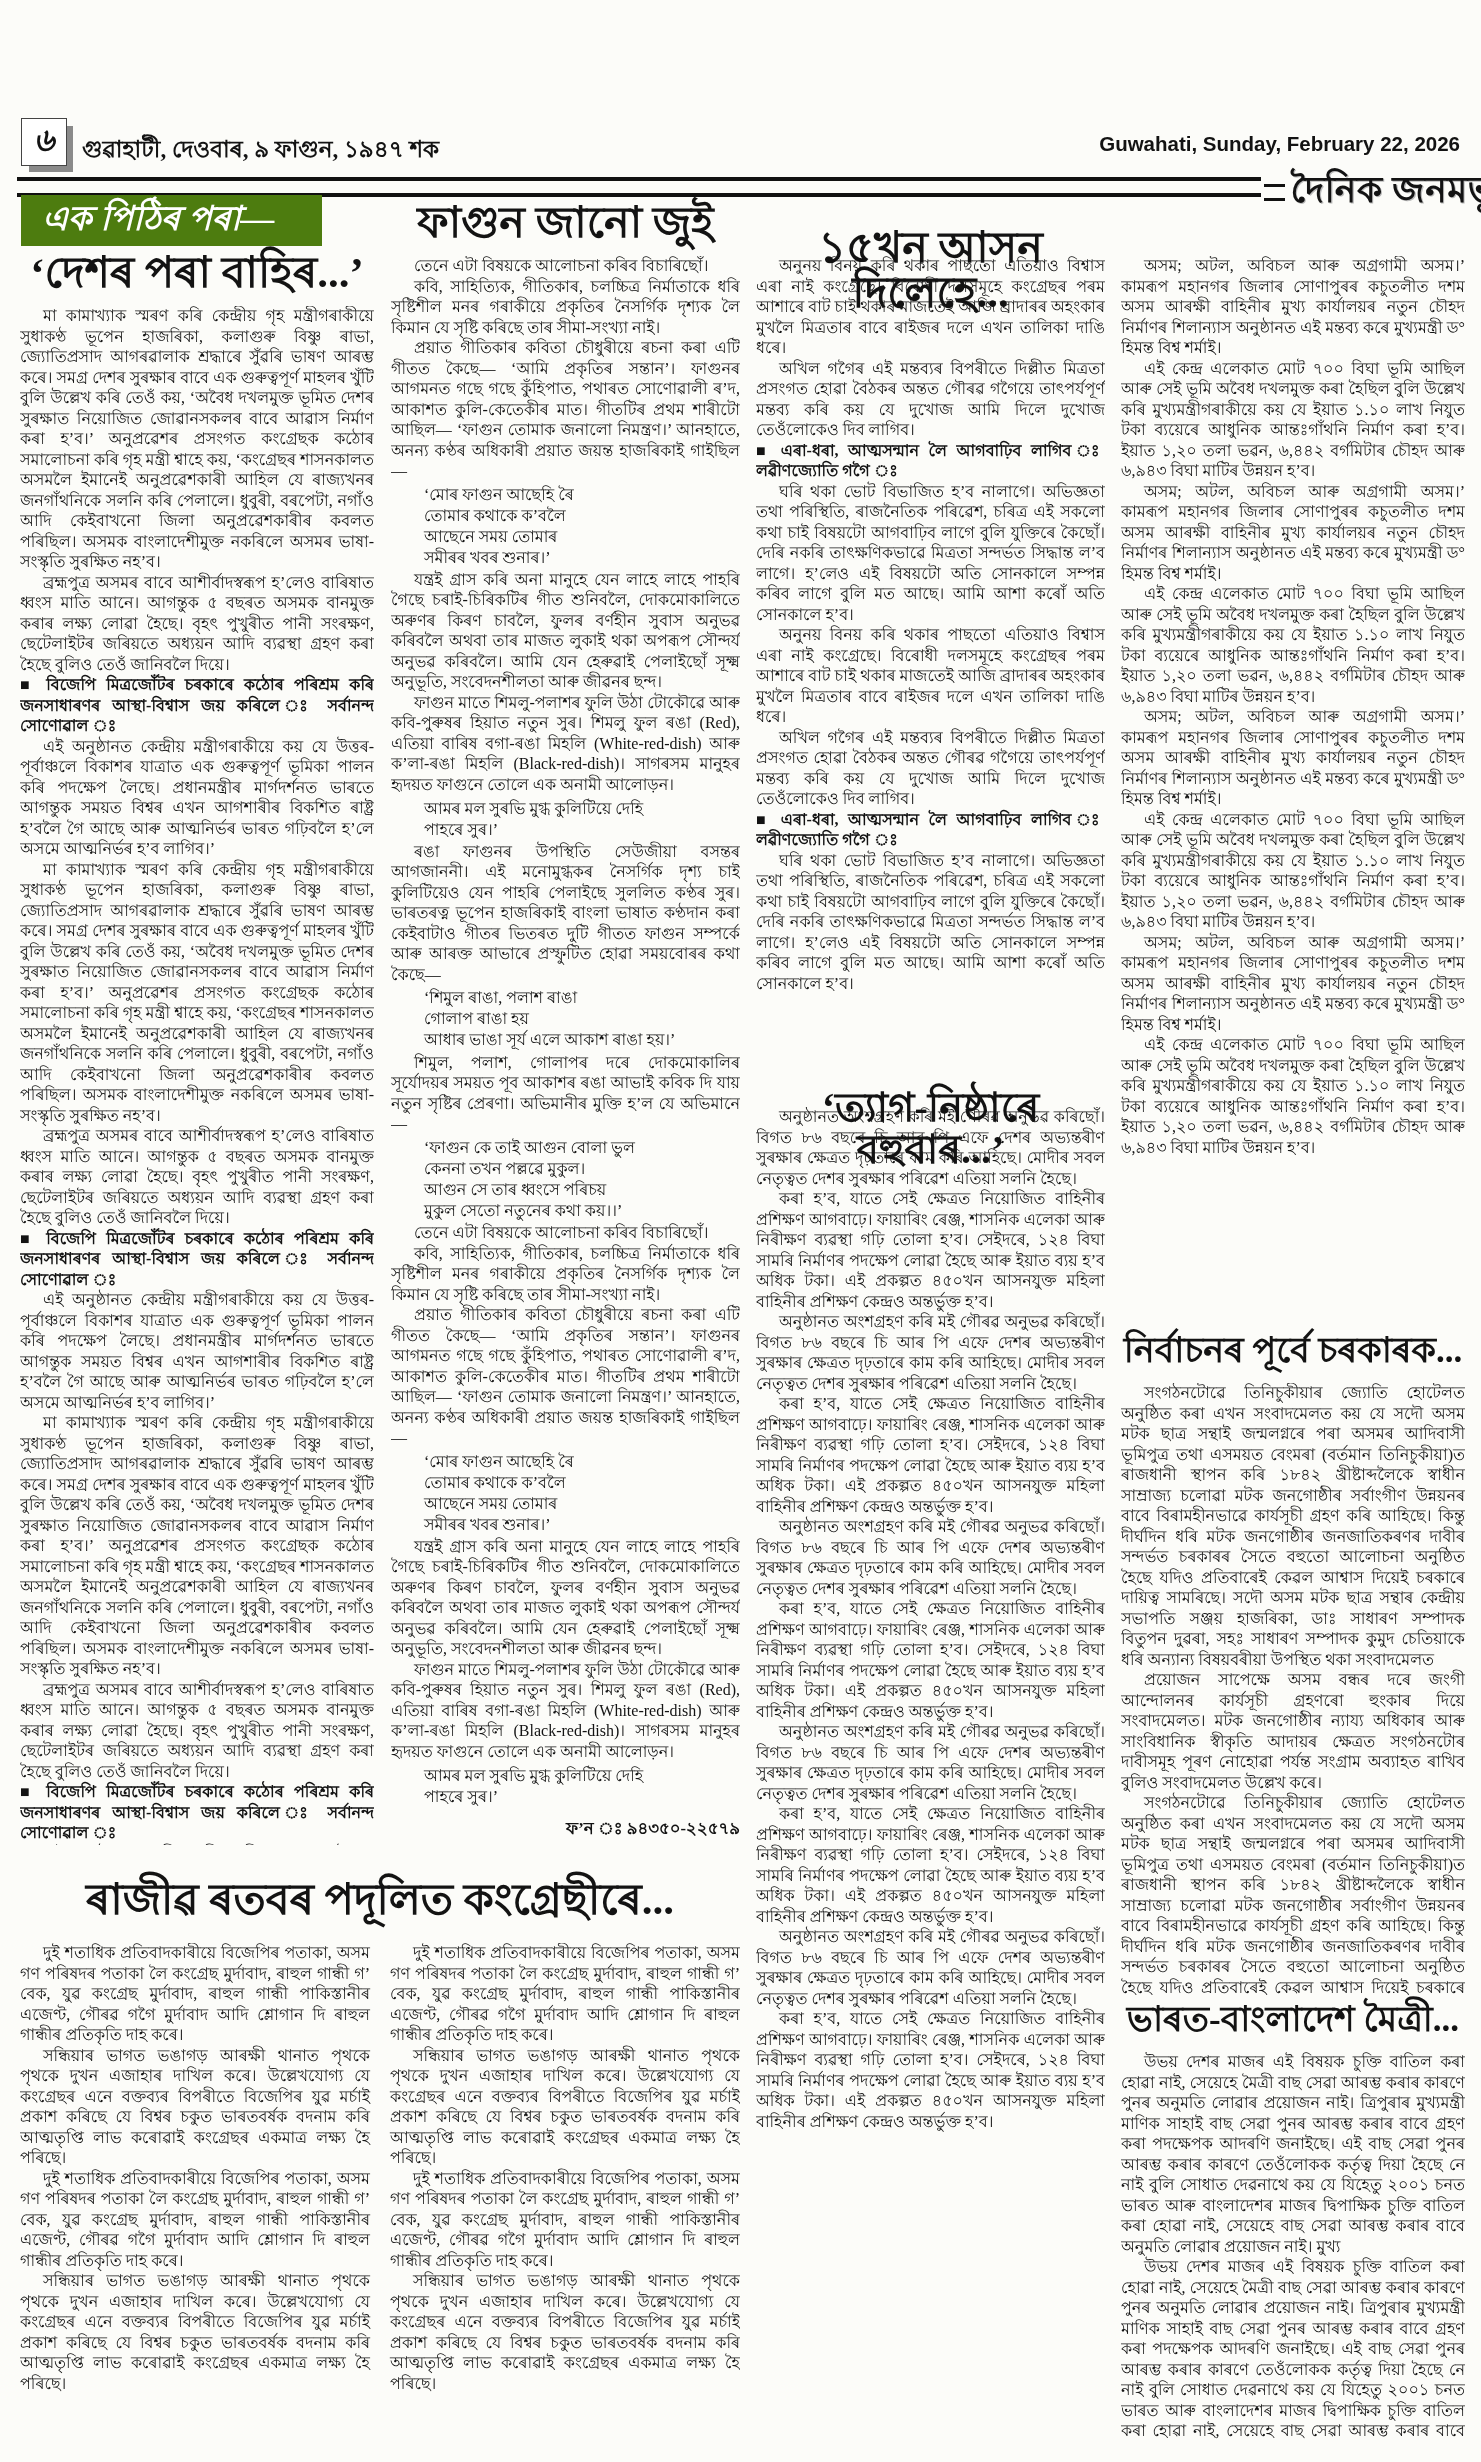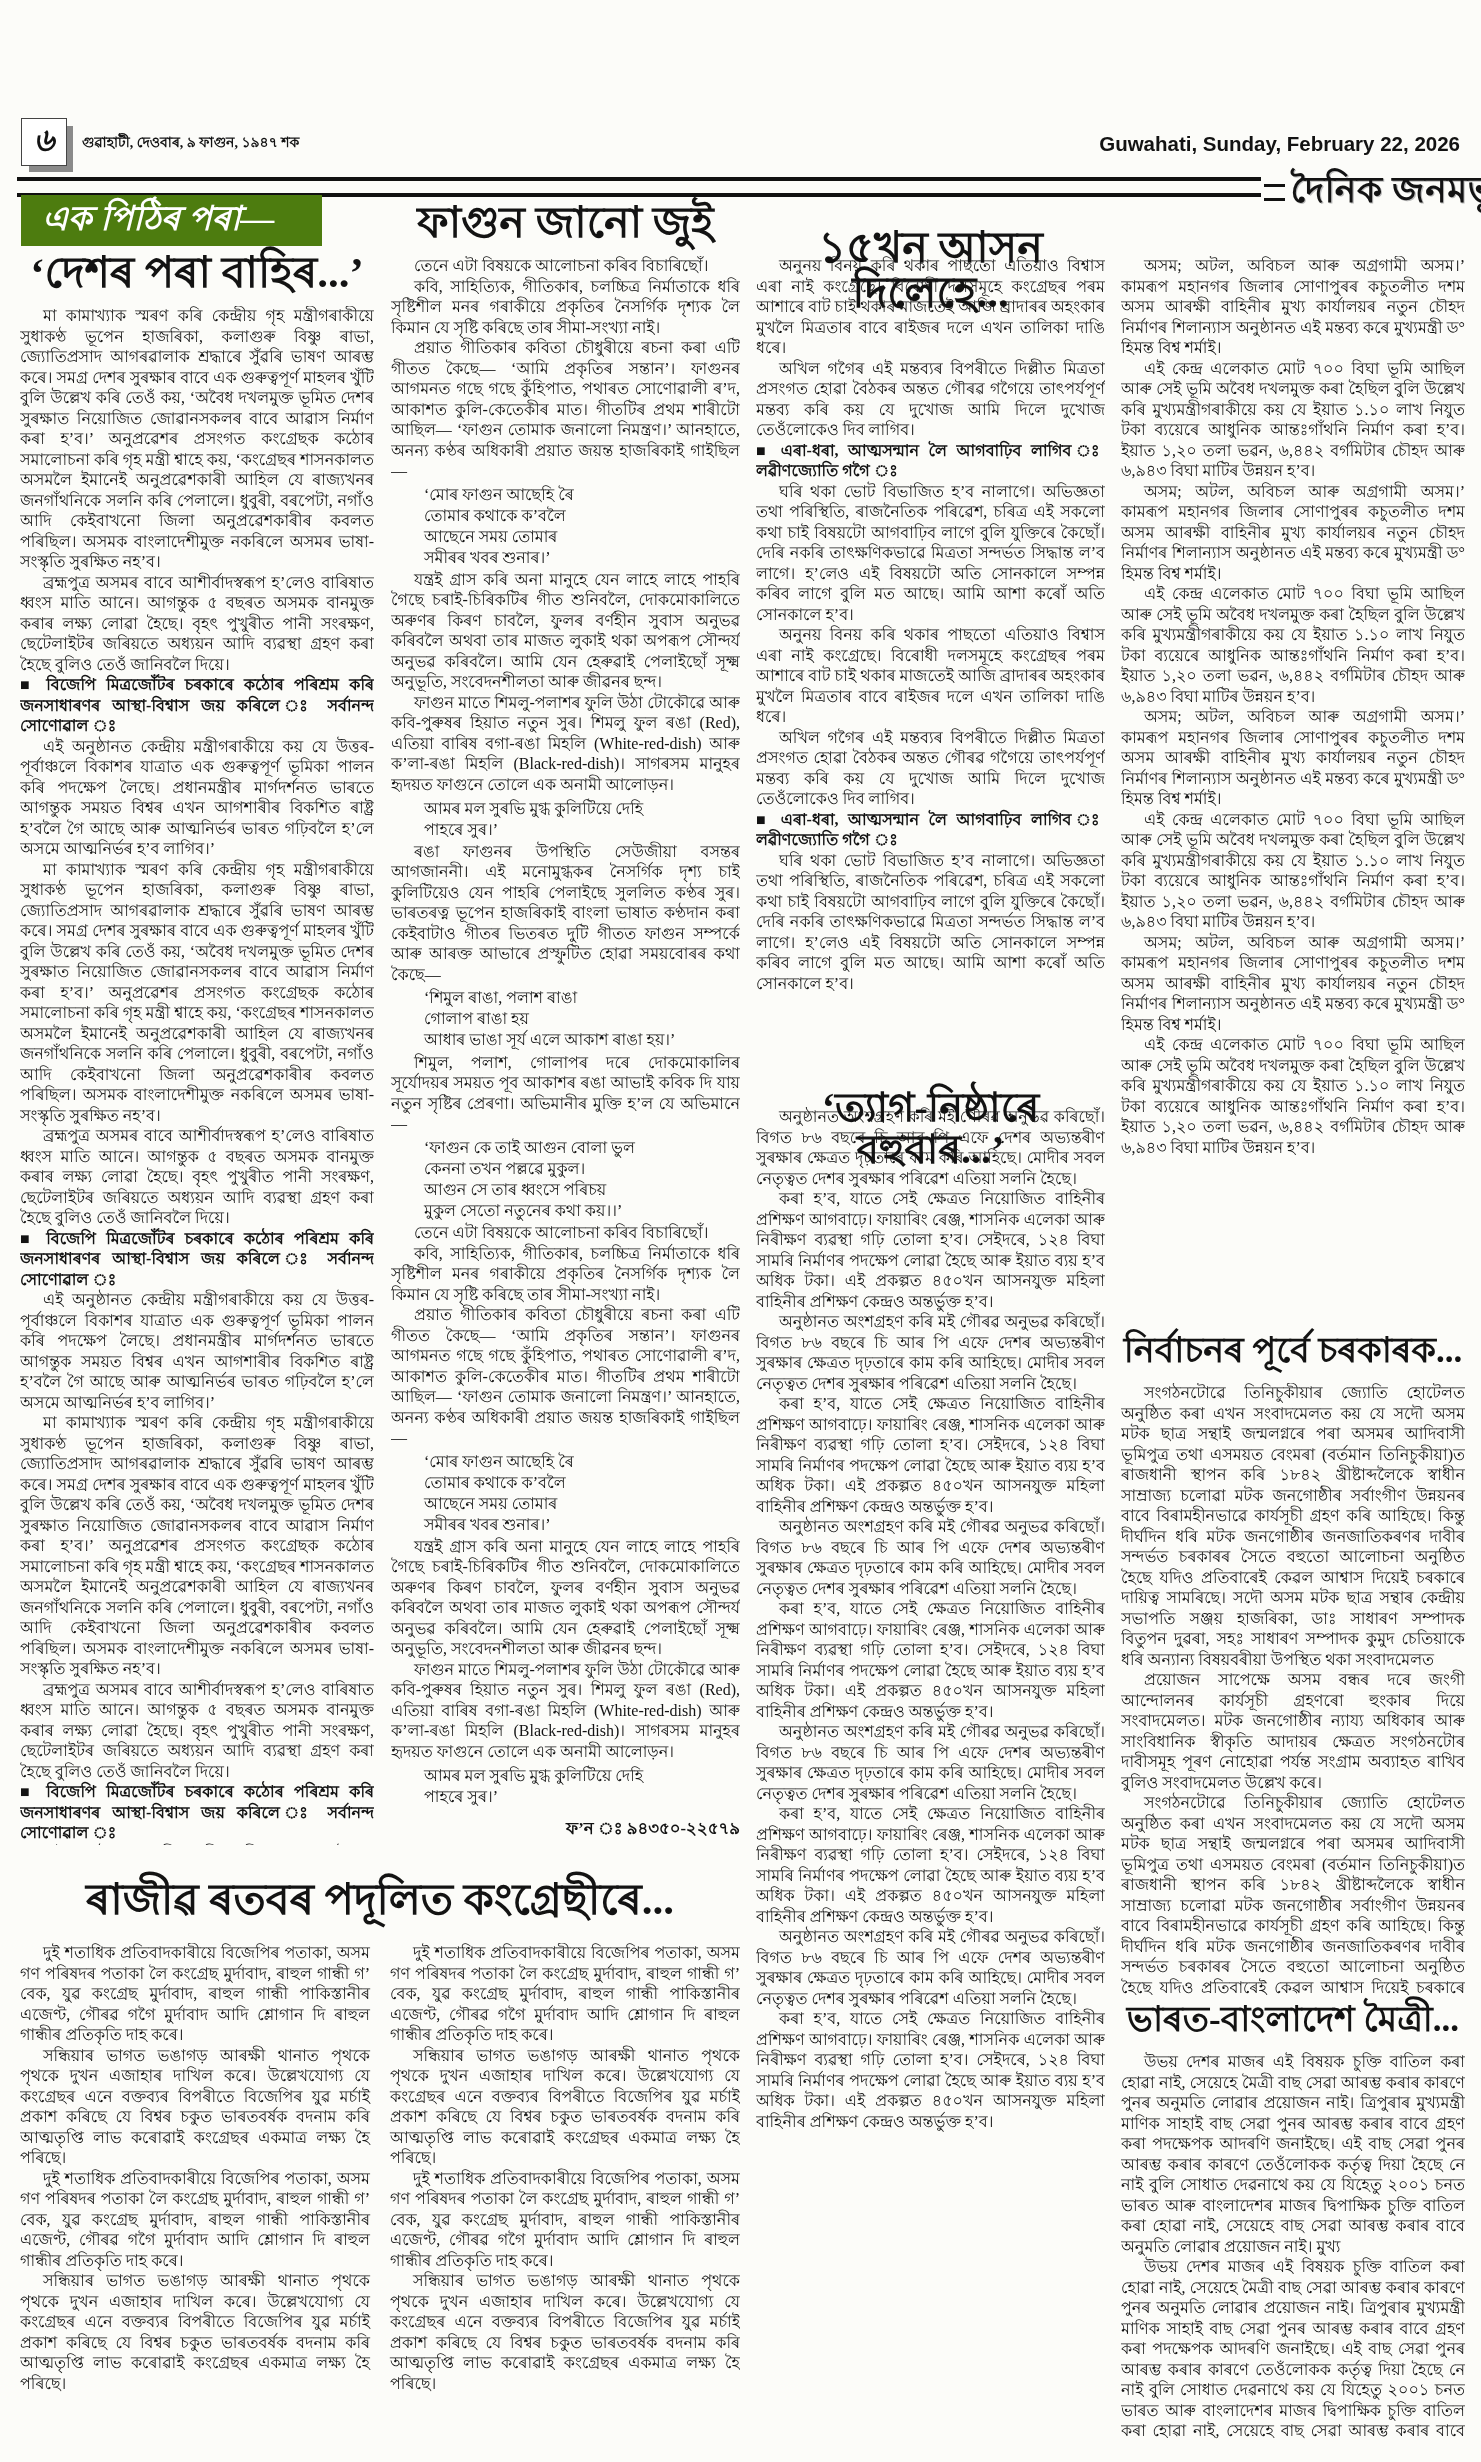--- a/index.html
+++ b/index.html
@@ -3,21 +3,21 @@
 <meta charset="utf-8">
 <style>
   html,body{margin:0;padding:0;background:#e8e8e4;}
   .page{position:relative;width:1482px;height:2462px;background:#fcfcf9;color:#131313;
         font-family:"Liberation Serif","DejaVu Serif",serif;overflow:hidden;margin:0 auto;}
   
   .pagenum-box{position:absolute;left:21px;top:118px;width:44px;height:46px;background:#fff;
       border:1.1px solid #444;z-index:2;display:flex;align-items:center;justify-content:center;
       font-size:32px;font-weight:bold;font-style:italic;}
   .pagenum-shadow{position:absolute;left:29px;top:126px;width:44px;height:46px;background:#8a8a8a;z-index:1;}
-  .date-as{position:absolute;left:82px;top:131px;font-size:14px;font-weight:bold;}
+  .date-as{position:absolute;left:82px;top:131px;font-size:23px;font-weight:bold;}
   .date-en{position:absolute;right:22px;top:132px;font-size:20.5px;font-weight:bold;
       font-family:"Liberation Sans","DejaVu Sans",sans-serif;}
   .rule{position:absolute;left:16.6px;top:177px;width:1244px;height:12px;
       border-top:4.4px solid #111;border-bottom:4.4px solid #111;}
   .masthead{position:absolute;left:1264px;top:162px;width:199px;display:flex;align-items:center;gap:5.5px;}
   .masthead .seg{height:11px;border-top:3.9px solid #111;border-bottom:3.9px solid #111;flex:0 0 auto;}
   .masthead .seg.l{width:21px;} .masthead .seg.r{width:28px;}
   .masthead .mtxt{font-size:36px;font-weight:bold;white-space:nowrap;
       text-shadow:1.1px 1.1px 0 #bbb;letter-spacing:0.6px;}
   

